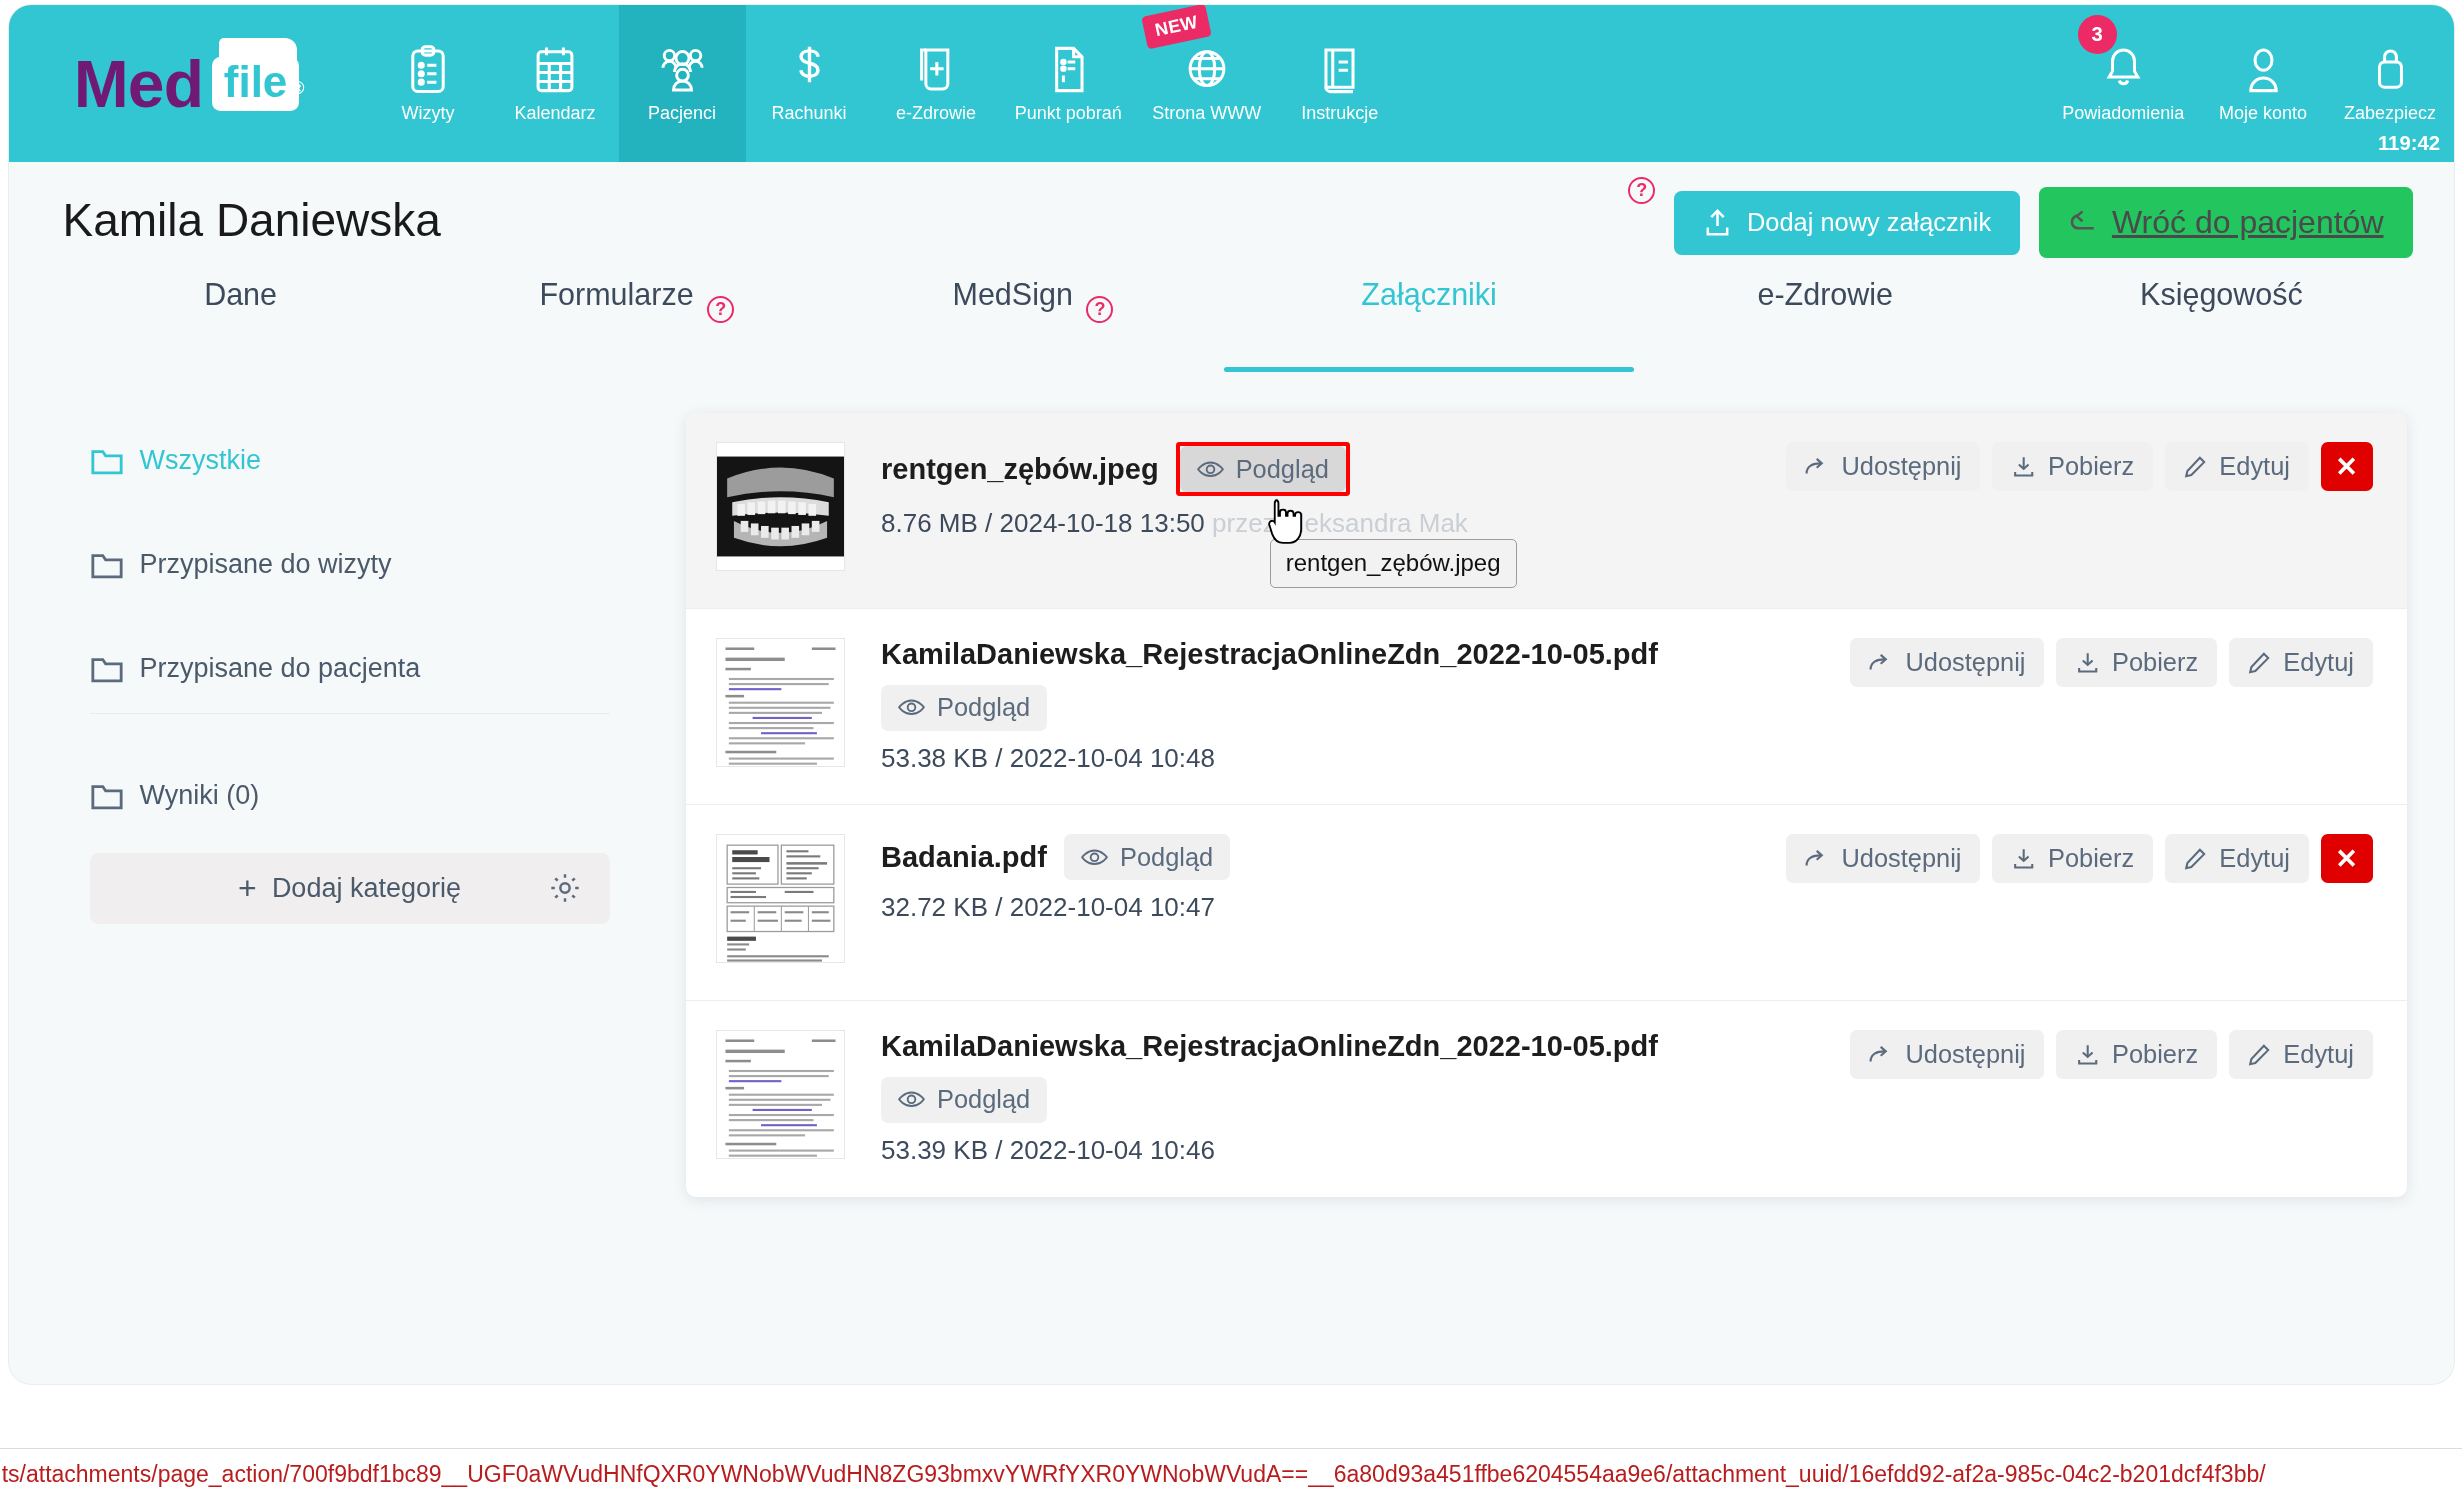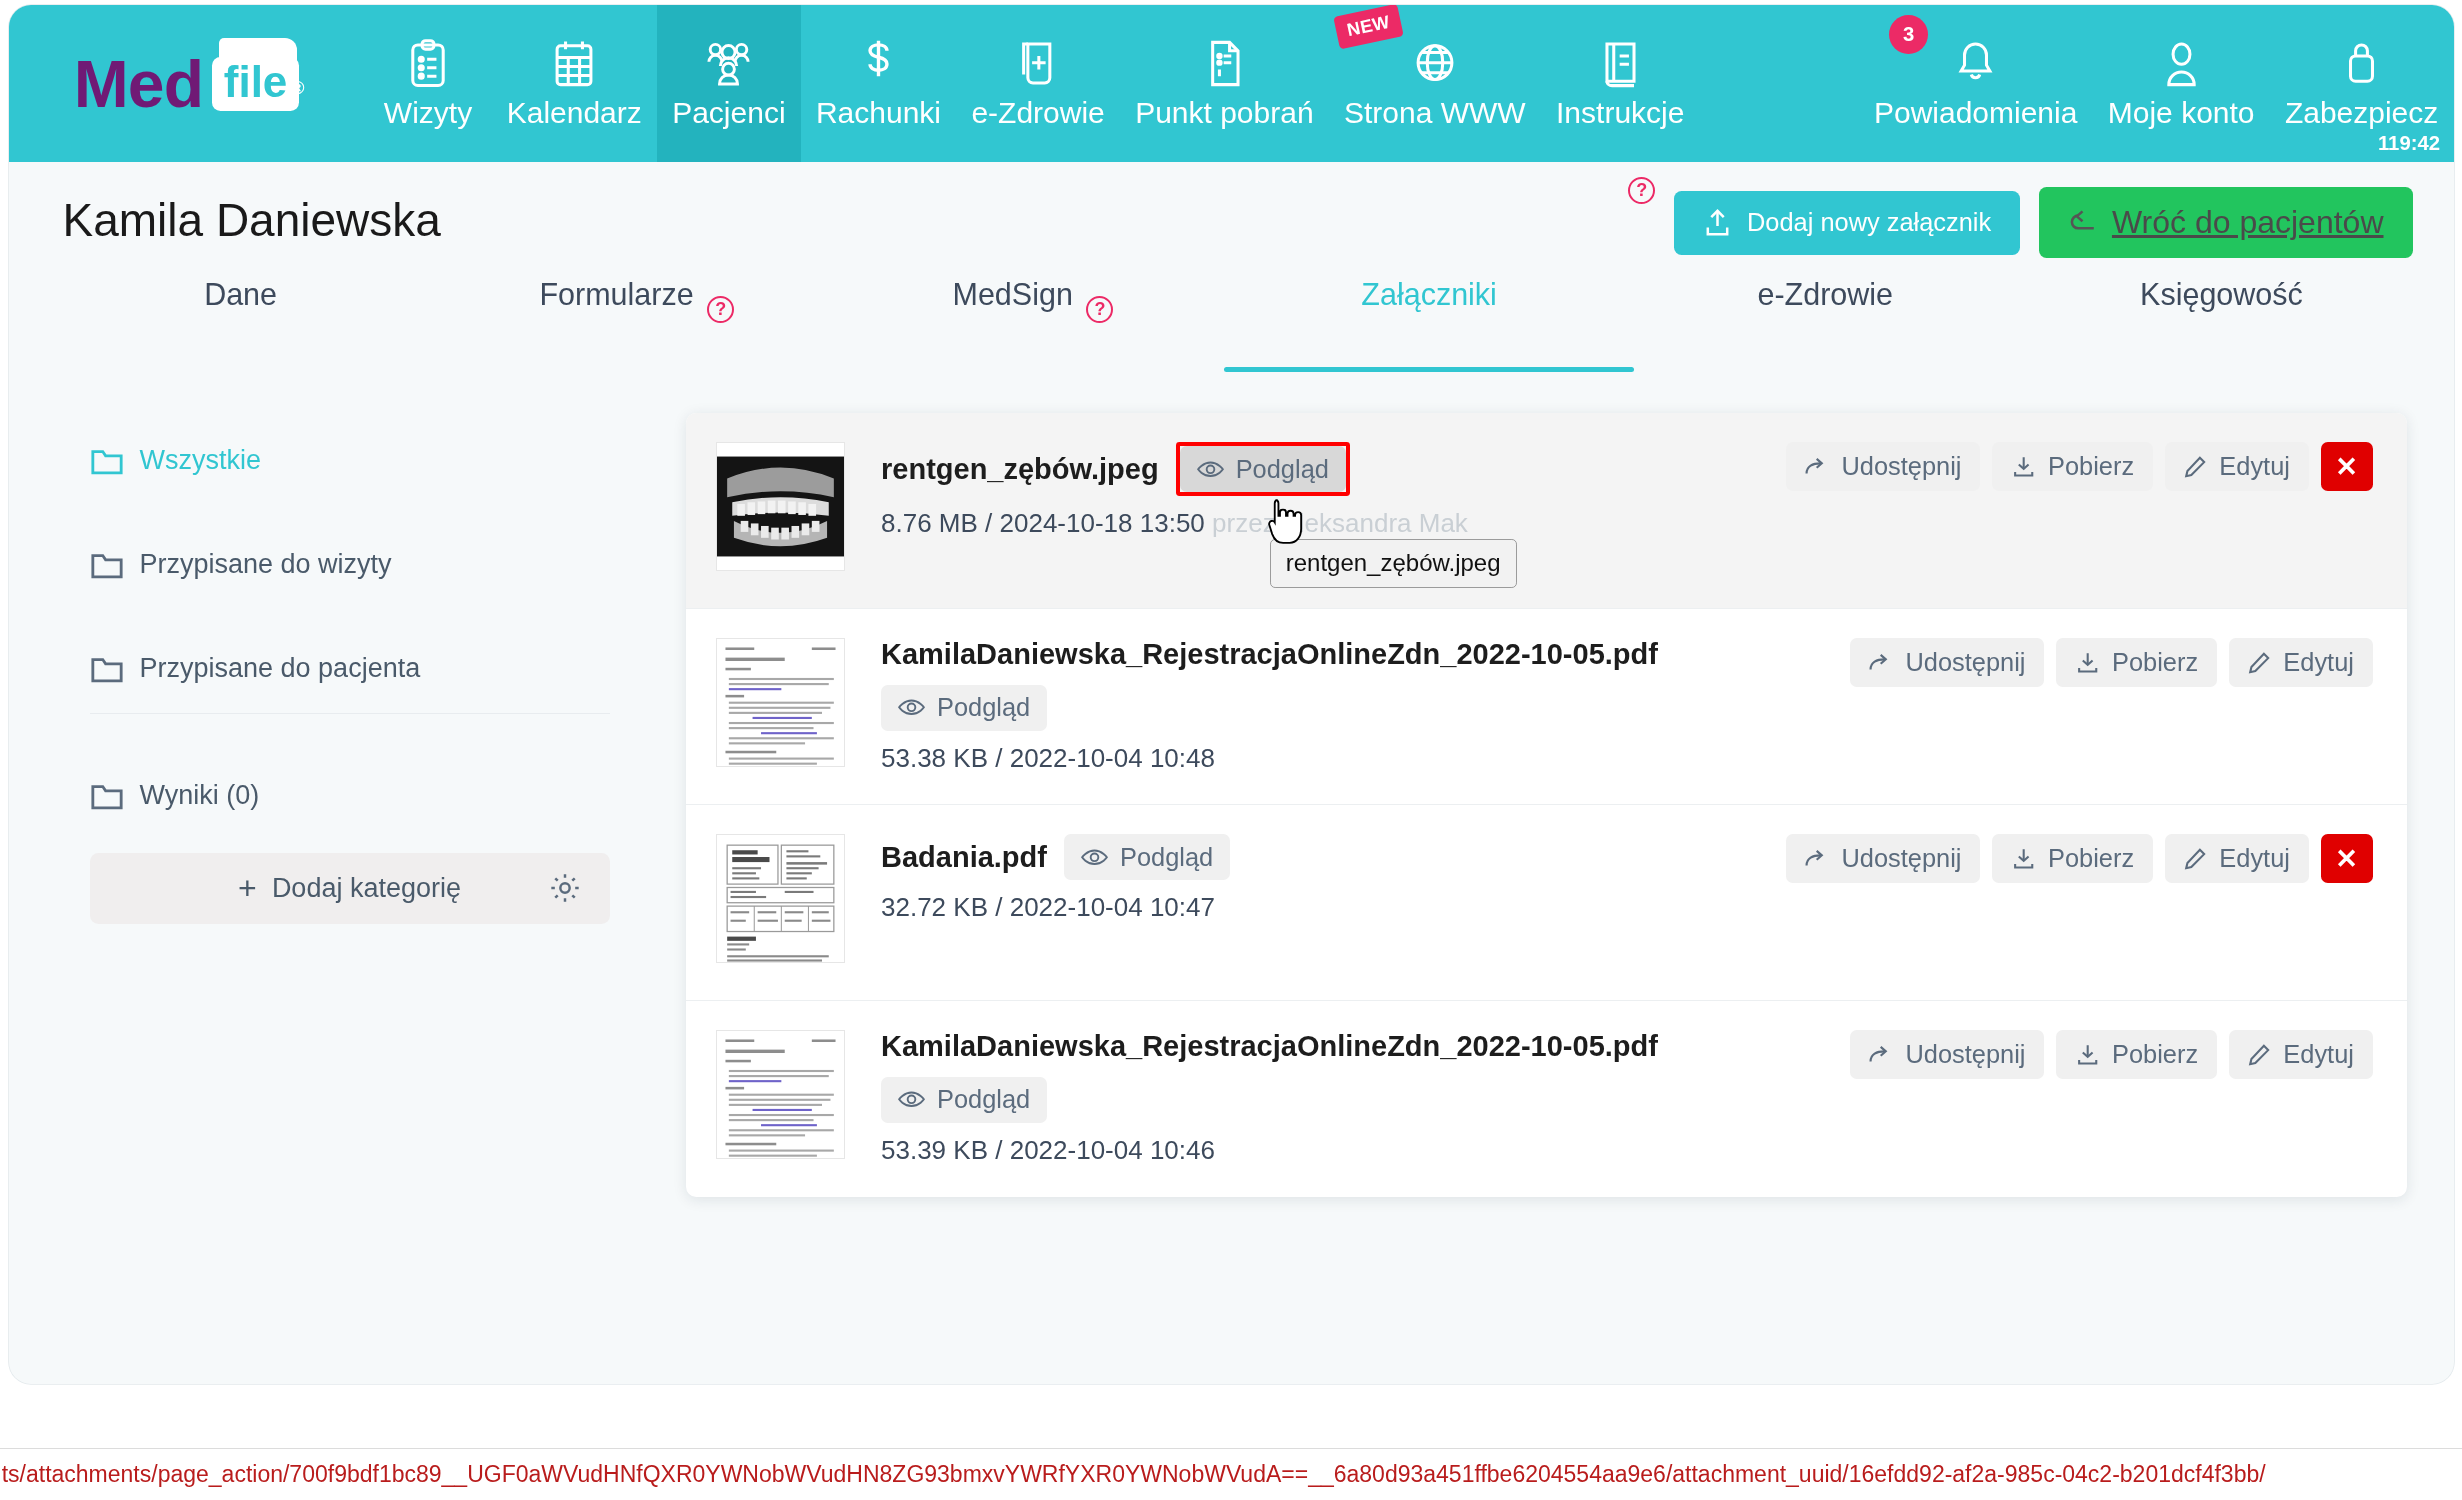--- a/index.html
+++ b/index.html
@@ -80,21 +80,21 @@
     flex-direction: column;
     align-items: center;
     justify-content: center;
     gap: 10.2px;
     color: #ffffff;
     position: relative;
     cursor: pointer;
   }
   .navitem.active { background: #23b3be; }
   .navitem .ic { height: 49px; display: flex; align-items: flex-end; }
-  .navitem .lb { font-size: 30px; white-space: nowrap; line-height: 1; }
+  .navitem .lb { font-size: 18px; white-space: nowrap; line-height: 1; }
   .navspacer { flex: 1 1 auto; }
   .badge-new {
     position: absolute;
     left: 6.8px; top: 5.1px;
     background: #ec2a66;
     color: #fff;
     font-size: 18px;
     font-weight: 700;
     padding: 6px 11px;
     border-radius: 4.2px;

